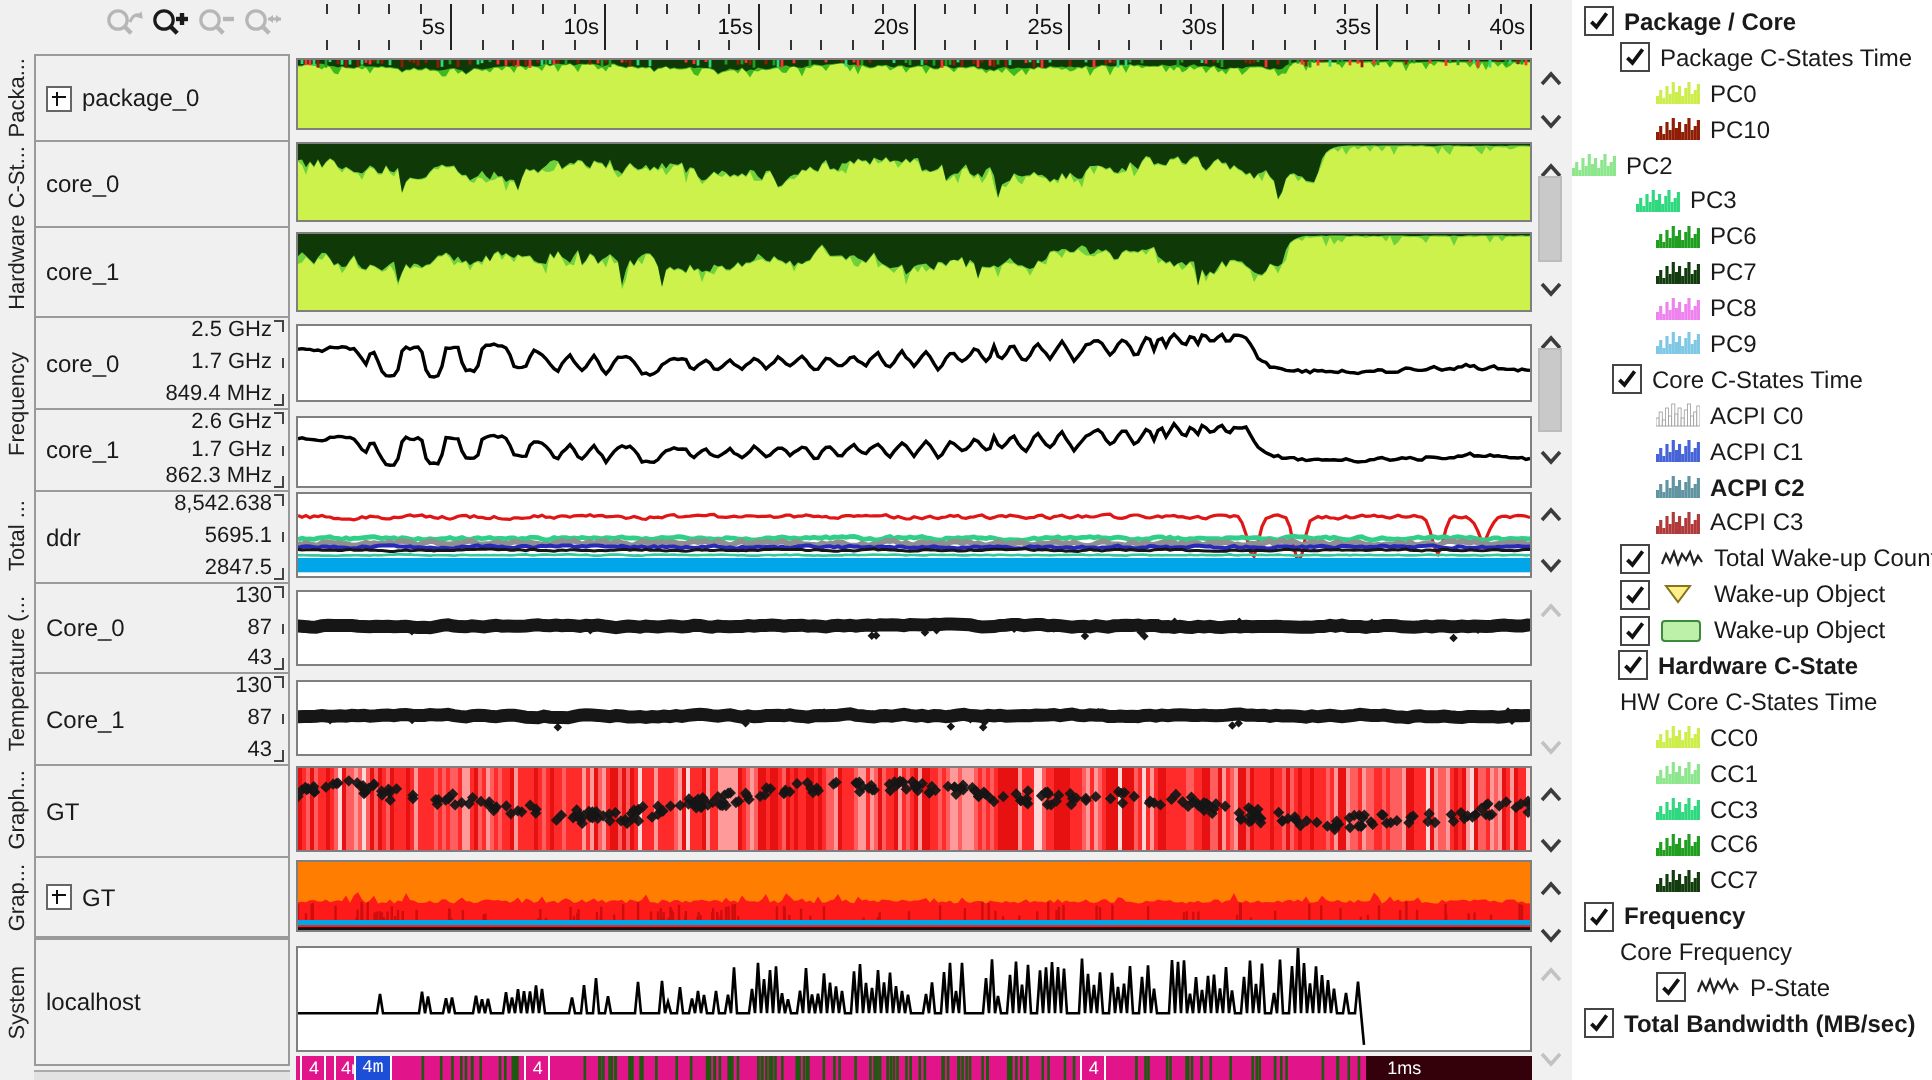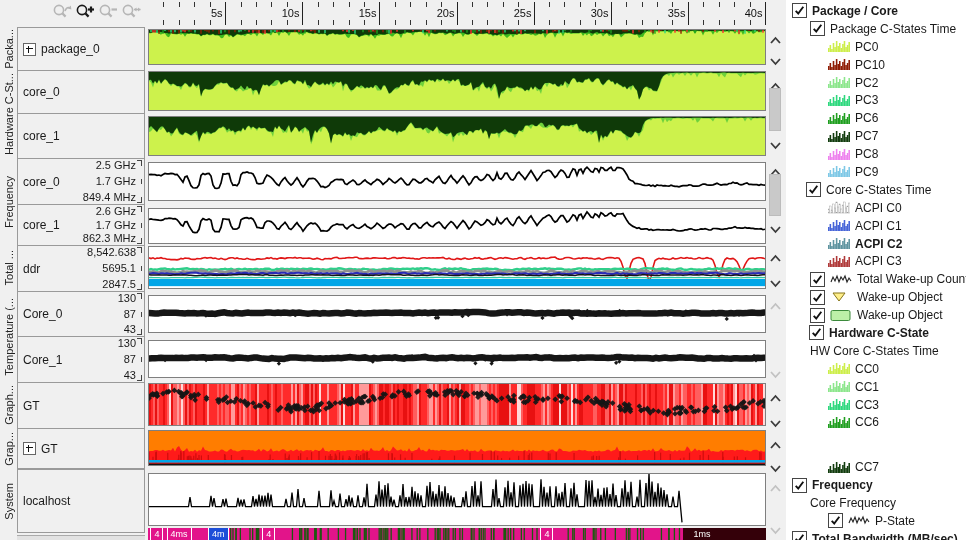--- a/index.html
+++ b/index.html
@@ -1449,21 +1449,21 @@
         <line x1="236.913123156636" y1="0" x2="236.913123156636" y2="12" stroke="#1c5a10" stroke-width="1.3"></line>
         <line x1="295.81385895044355" y1="0" x2="295.81385895044355" y2="12" stroke="#1c5a10" stroke-width="1.3"></line>
         <line x1="92.35084496711568" y1="0" x2="92.35084496711568" y2="12" stroke="#1c5a10" stroke-width="1.3"></line>
         <line x1="168.18554548693913" y1="0" x2="168.18554548693913" y2="12" stroke="#1c5a10" stroke-width="1.3"></line>
         <line x1="298.9686863919524" y1="0" x2="298.9686863919524" y2="12" stroke="#1c5a10" stroke-width="1.3"></line>
         <line x1="251.6328937213579" y1="0" x2="251.6328937213579" y2="12" stroke="#1c5a10" stroke-width="1.3"></line>
       </svg>
       <div class="mar" style="background: rgb(52, 0, 9); width: 13.4%;"></div>
       <span class="chip" style="left: 2.472px; background: rgb(226, 20, 138);">4</span>
       <span class="chip" style="left: 18.54px; background: rgb(226, 20, 138);">4ms</span>
-      <span class="chip" style="left: 60px; background: #1d4ed8;">4m</span>
+      <span class="chip" style="left: 29px; background: #1d4ed8; font-family: Liberation Mono, monospace;">4m</span>
       <span class="chip" style="left: 114.33px; background: rgb(226, 20, 138);">4</span>
       <span class="chip" style="left: 392.43px; background: rgb(226, 20, 138);">4</span>
       <span class="chip dk" style="left: 542.604px;">1ms</span>
     </div>
   <div class="scrollcol">
       <div class="sarrow" style="top: 31px;"><svg width="13" height="9" viewBox="0 0 13 9">
           <polyline points="2,7 6.5,2 11,7" fill="none" stroke="#3c3c3c" stroke-width="1.8"></polyline>
         </svg></div>
       <div class="sarrow" style="top: 52px;"><svg width="13" height="9" viewBox="0 0 13 9">
           <polyline points="2,2 6.5,7 11,2" fill="none" stroke="#3c3c3c" stroke-width="1.8"></polyline>
@@ -1565,42 +1565,42 @@
             <rect x="12.56" y="8" width="1.57" height="4" fill="#8f1d05"></rect>
             <rect x="14.13" y="4" width="1.57" height="8" fill="#8f1d05"></rect>
             <rect x="15.700000000000001" y="1" width="1.57" height="11" fill="#8f1d05"></rect>
             <rect x="17.27" y="7" width="1.57" height="5" fill="#8f1d05"></rect>
             <rect x="18.84" y="5" width="1.57" height="7" fill="#8f1d05"></rect>
             <rect x="20.41" y="2" width="1.57" height="10" fill="#8f1d05"></rect>
           </svg>
         </span>
         <span>PC10</span>
       </div>
-      <div class="lrow" style="padding-left: 42px; align-items: center;">
+      <div class="lrow" style=" align-items: center;">
         <span class="licon">
           <svg width="22" height="13" viewBox="0 0 22 13">
             <rect x="0" y="8" width="1.57" height="4" fill="#8ce68c"></rect>
             <rect x="1.57" y="5" width="1.57" height="7" fill="#8ce68c"></rect>
             <rect x="3.14" y="9" width="1.57" height="3" fill="#8ce68c"></rect>
             <rect x="4.71" y="3" width="1.57" height="9" fill="#8ce68c"></rect>
             <rect x="6.28" y="7" width="1.57" height="5" fill="#8ce68c"></rect>
             <rect x="7.8500000000000005" y="1" width="1.57" height="11" fill="#8ce68c"></rect>
             <rect x="9.42" y="6" width="1.57" height="6" fill="#8ce68c"></rect>
             <rect x="10.99" y="3" width="1.57" height="9" fill="#8ce68c"></rect>
             <rect x="12.56" y="8" width="1.57" height="4" fill="#8ce68c"></rect>
             <rect x="14.13" y="4" width="1.57" height="8" fill="#8ce68c"></rect>
             <rect x="15.700000000000001" y="1" width="1.57" height="11" fill="#8ce68c"></rect>
             <rect x="17.27" y="7" width="1.57" height="5" fill="#8ce68c"></rect>
             <rect x="18.84" y="5" width="1.57" height="7" fill="#8ce68c"></rect>
             <rect x="20.41" y="2" width="1.57" height="10" fill="#8ce68c"></rect>
           </svg>
         </span>
         <span>PC2</span>
       </div>
-      <div class="lrow" style="padding-left: 42px; align-items: center;">
+      <div class="lrow" style="padding-left: 32px; align-items: center;">
         <span class="licon">
           <svg width="22" height="13" viewBox="0 0 22 13">
             <rect x="0" y="8" width="1.57" height="4" fill="#2ed87e"></rect>
             <rect x="1.57" y="5" width="1.57" height="7" fill="#2ed87e"></rect>
             <rect x="3.14" y="9" width="1.57" height="3" fill="#2ed87e"></rect>
             <rect x="4.71" y="3" width="1.57" height="9" fill="#2ed87e"></rect>
             <rect x="6.28" y="7" width="1.57" height="5" fill="#2ed87e"></rect>
             <rect x="7.8500000000000005" y="1" width="1.57" height="11" fill="#2ed87e"></rect>
             <rect x="9.42" y="6" width="1.57" height="6" fill="#2ed87e"></rect>
             <rect x="10.99" y="3" width="1.57" height="9" fill="#2ed87e"></rect>
@@ -1917,21 +1917,21 @@
             <rect x="12.56" y="8" width="1.57" height="4" fill="#1f9e1f"></rect>
             <rect x="14.13" y="4" width="1.57" height="8" fill="#1f9e1f"></rect>
             <rect x="15.700000000000001" y="1" width="1.57" height="11" fill="#1f9e1f"></rect>
             <rect x="17.27" y="7" width="1.57" height="5" fill="#1f9e1f"></rect>
             <rect x="18.84" y="5" width="1.57" height="7" fill="#1f9e1f"></rect>
             <rect x="20.41" y="2" width="1.57" height="10" fill="#1f9e1f"></rect>
           </svg>
         </span>
         <span>CC6</span>
       </div>
-      <div class="lrow" style="padding-left: 42px; margin-top: 27px;">
+      <div class="lrow" style="padding-left: 42px;">
         <span class="licon">
           <svg width="22" height="13" viewBox="0 0 22 13">
             <rect x="0" y="8" width="1.57" height="4" fill="#123c0e"></rect>
             <rect x="1.57" y="5" width="1.57" height="7" fill="#123c0e"></rect>
             <rect x="3.14" y="9" width="1.57" height="3" fill="#123c0e"></rect>
             <rect x="4.71" y="3" width="1.57" height="9" fill="#123c0e"></rect>
             <rect x="6.28" y="7" width="1.57" height="5" fill="#123c0e"></rect>
             <rect x="7.8500000000000005" y="1" width="1.57" height="11" fill="#123c0e"></rect>
             <rect x="9.42" y="6" width="1.57" height="6" fill="#123c0e"></rect>
             <rect x="10.99" y="3" width="1.57" height="9" fill="#123c0e"></rect>

